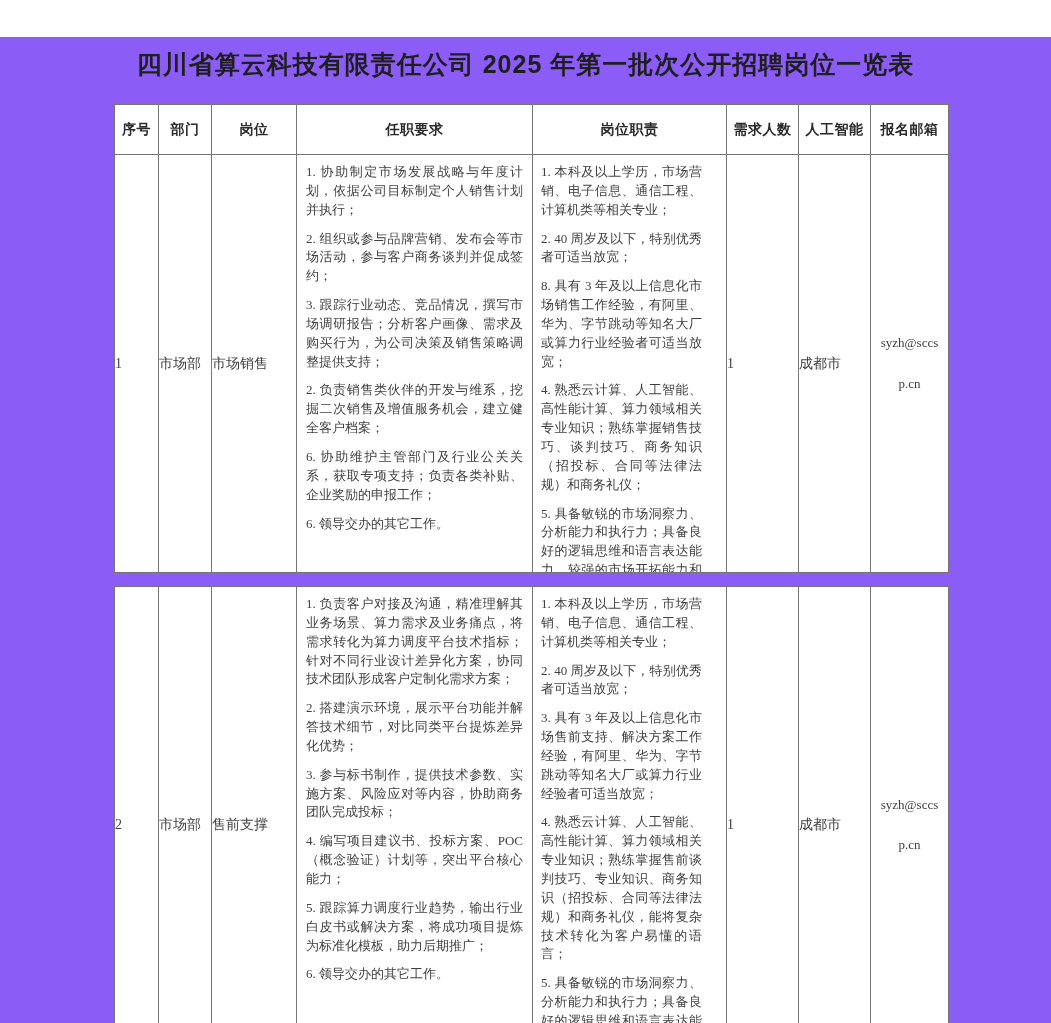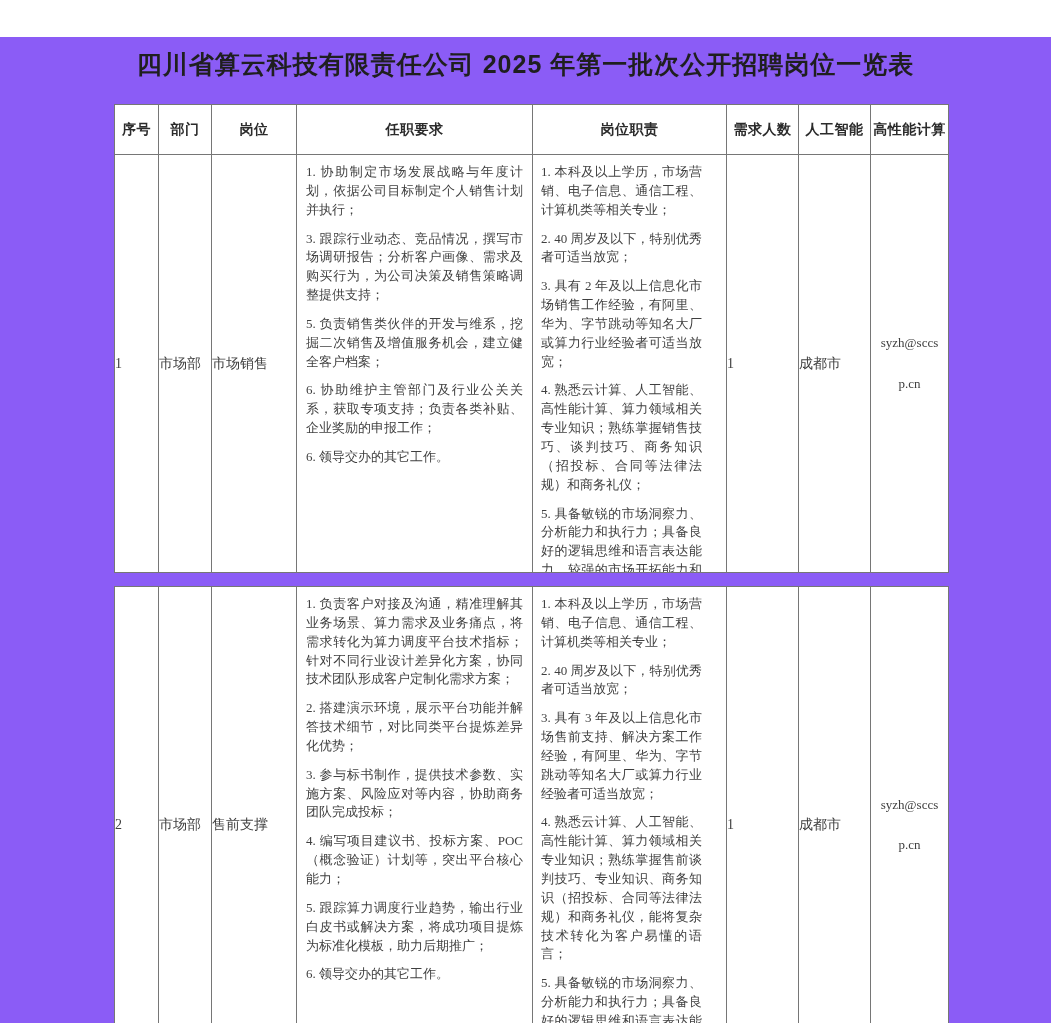--- a/index.html
+++ b/index.html
@@ -109,36 +109,37 @@
   <div class="tablewrap">
 
     <div class="grid gA">
       <div class="cell hcell">序号</div>
       <div class="cell hcell">部门</div>
       <div class="cell hcell">岗位</div>
       <div class="cell hcell">任职要求</div>
       <div class="cell hcell">岗位职责</div>
       <div class="cell hcell">需求人数</div>
       <div class="cell hcell">人工智能</div>
-      <div class="cell hcell last">高性能计算</div>
+      <div class="cell hcell last">报名邮箱</div>
 
       <div class="cell vc">1</div>
       <div class="cell vc">市场部</div>
       <div class="cell vc">市场销售</div>
       <div class="cell duties">
         <p>1. 协助制定市场发展战略与年度计划，依据公司目标制定个人销售计划并执行；</p>
+        <p>2. 组织或参与品牌营销、发布会等市场活动，参与客户商务谈判并促成签约；</p>
         <p>3. 跟踪行业动态、竞品情况，撰写市场调研报告；分析客户画像、需求及购买行为，为公司决策及销售策略调整提供支持；</p>
-        <p>5. 负责销售类伙伴的开发与维系，挖掘二次销售及增值服务机会，建立健全客户档案；</p>
+        <p>2. 负责销售类伙伴的开发与维系，挖掘二次销售及增值服务机会，建立健全客户档案；</p>
         <p>6. 协助维护主管部门及行业公关关系，获取专项支持；负责各类补贴、企业奖励的申报工作；</p>
         <p>6. 领导交办的其它工作。</p>
       </div>
       <div class="cell reqs">
         <p>1. 本科及以上学历，市场营销、电子信息、通信工程、计算机类等相关专业；</p>
         <p>2. 40 周岁及以下，特别优秀者可适当放宽；</p>
-        <p>3. 具有 2 年及以上信息化市场销售工作经验，有阿里、华为、字节跳动等知名大厂或算力行业经验者可适当放宽；</p>
+        <p>8. 具有 3 年及以上信息化市场销售工作经验，有阿里、华为、字节跳动等知名大厂或算力行业经验者可适当放宽；</p>
         <p>4. 熟悉云计算、人工智能、高性能计算、算力领域相关专业知识；熟练掌握销售技巧、谈判技巧、商务知识（招投标、合同等法律法规）和商务礼仪；</p>
         <p>5. 具备敏锐的市场洞察力、分析能力和执行力；具备良好的逻辑思维和语言表达能力、较强的市场开拓能力和抗压能力。</p>
       </div>
       <div class="cell vc">1</div>
       <div class="cell vc">成都市</div>
       <div class="cell vc last">
         <div class="email-text">syzh@sccsp.cn</div>
       </div>
     </div>
 

